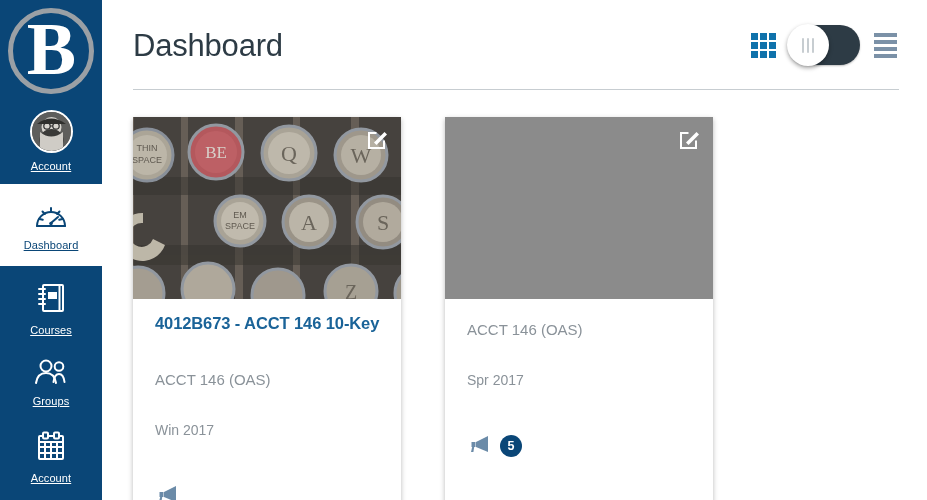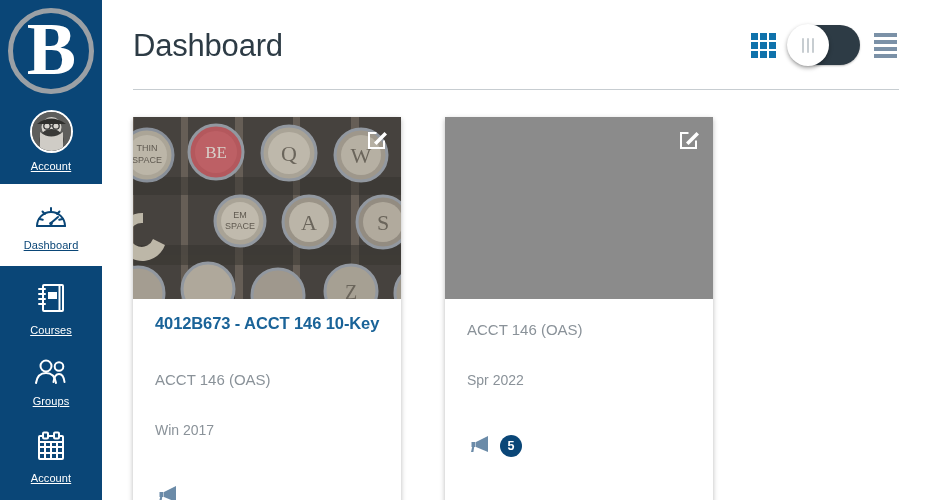--- a/index.html
+++ b/index.html
@@ -453,21 +453,21 @@
         <div class="card-img card-img-plain">
           <span class="edit-icon">
             <svg width="22" height="22" viewBox="0 0 22 22" fill="none" stroke="#ffffff" stroke-width="2">
               <path d="M18 11.5 V19 H3 V4 H10.5"></path>
               <path d="M8 13.5 L18.5 3 L21 5.5 L10.5 16 Z" fill="#ffffff" stroke="none"></path>
             </svg>
           </span>
         </div>
         <div class="card-body">
           <div class="card-sub">ACCT 146 (OAS)</div>
-          <div class="card-term">Spr 2022</div>
+          <div class="card-term">Spr 2017</div>
           <div class="card-actions">
             <span class="announce-icon">
               <svg width="22" height="18" viewBox="0 0 22 18" fill="#6b8ba8">
                 <path d="M21 1 L9 7 L9 12 L21 17 Z"></path>
                 <path d="M8.5 7 L4.5 7 L4.5 12 L8.5 12 Z"></path>
                 <path d="M5.2 12 L4 17 L6.4 17 L7.2 12 Z"></path>
               </svg>
             </span>
             <span class="badge">5</span>
           </div>

